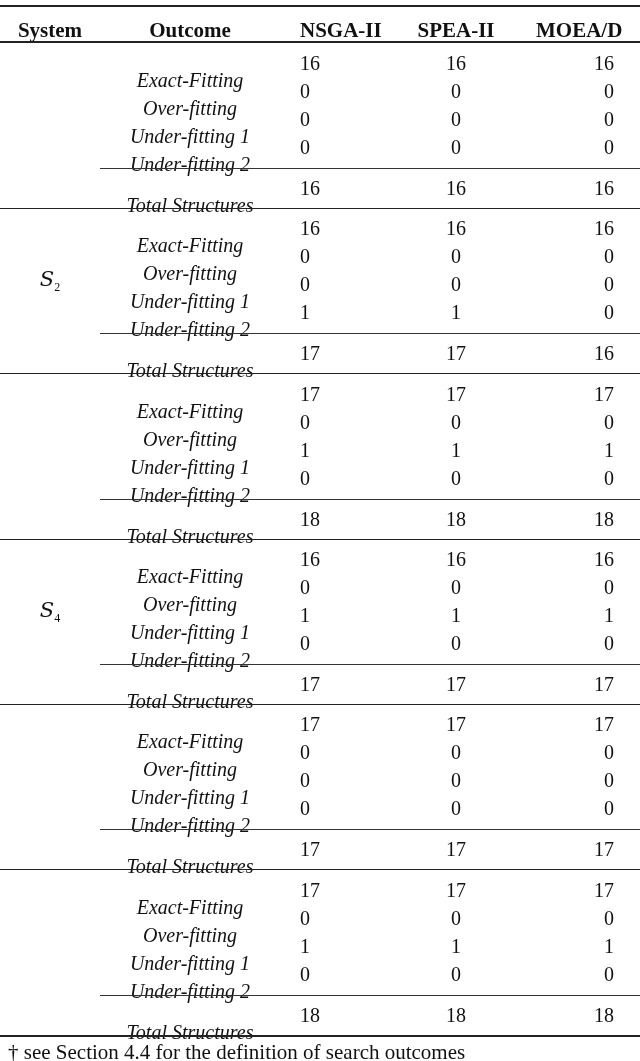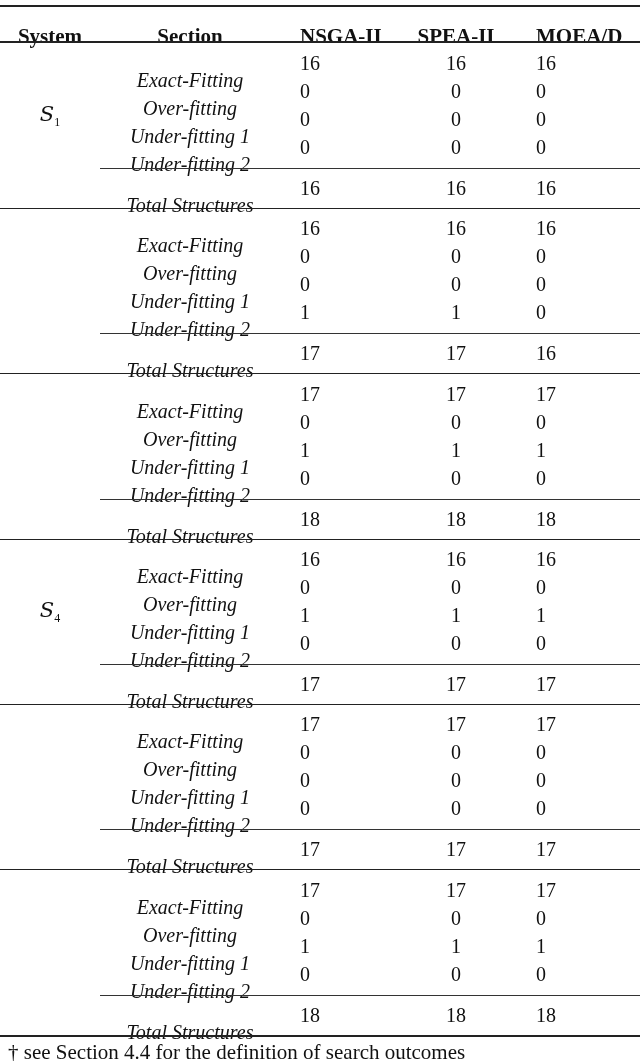--- a/index.html
+++ b/index.html
@@ -1,51 +1,50 @@
 <!DOCTYPE html>
 <html><head>
 <meta charset="utf-8">
 <style>
   html, body { margin: 0; padding: 0; background: #ffffff; }
   body { width: 640px; height: 1061px; overflow: hidden; font-family: "Liberation Serif", "DejaVu Serif", serif; color: #111; }
   .wrap { position: relative; width: 640px; }
   .rule-thick { position: absolute; left: 0; width: 640px; height: 2px; background: #222; }
   .rule-thin { position: absolute; height: 1px; background: #333; }
-  .header { position: absolute; top: 21px; left: 0; width: 603px; height: 32px; font-weight: bold; font-size: 21px; }
+  .header { position: absolute; top: 15px; left: 0; width: 603px; height: 32px; font-weight: bold; font-size: 21px; }
   .cell { position: absolute; white-space: nowrap; }
   .c-sys { left: 0; width: 100px; text-align: center; }
   .c-out { left: 100px; width: 180px; text-align: center; }
   .c-n { left: 300px; width: 78px; text-align: left; }
   .c-s { left: 417px; width: 78px; text-align: center; }
-  .c-m { left: 536px; width: 78px; text-align: left; }
+  .c-m { left: 536px; width: 78px; text-align: right; }
   .header .cell { top: 3px; }
   .block { position: absolute; left: 0; width: 640px; height: 165px; font-size: 20px; }
   .row { position: absolute; left: 0; width: 640px; height: 28px; line-height: 28px; }
   .outcome { font-style: italic; margin-top: 17px; }
   .sys-label { position: absolute; left: 0; width: 100px; text-align: center; top: 56px; line-height: 28px; font-size: 21px; font-style: italic; font-family: "DejaVu Serif", serif; }
   .sys-label sub { font-size: 12px; font-style: normal; font-family: "Liberation Serif", serif; }
   .footnote { position: absolute; left: 8px; top: 1040px; font-size: 21px; }
 </style>
 </head>
 <body>
 
 <div class="wrap">
   <div class="rule-thick" style="top:5px;"></div>
   <div class="header">
     <span class="cell c-sys">System</span>
-    <span class="cell c-out">Section</span>
+    <span class="cell c-out">Outcome</span>
     <span class="cell c-n">NSGA-II</span>
     <span class="cell c-s">SPEA-II</span>
     <span class="cell c-m">MOEA/D</span>
   </div>
   <div class="rule-thick" style="top:41px;"></div>
 
   <div id="blocks">
       <div class="block" style="top: 44px;">
-        <div class="sys-label"><span>S</span><sub>1</sub></div>
         <div class="row" style="top:5px">
           <span class="cell c-out outcome">Exact-Fitting</span>
           <span class="cell c-n">16</span>
           <span class="cell c-s">16</span>
           <span class="cell c-m">16</span>
         </div>
         <div class="row" style="top:33px">
           <span class="cell c-out outcome">Over-fitting</span>
           <span class="cell c-n">0</span>
           <span class="cell c-s">0</span>
@@ -66,20 +65,21 @@
         <div class="rule-thin" style="top:124px; left:100px; width:540px;"></div>
         <div class="row" style="top:130px">
           <span class="cell c-out outcome">Total Structures</span>
           <span class="cell c-n">16</span>
           <span class="cell c-s">16</span>
           <span class="cell c-m">16</span>
         </div>
       </div>
       <div class="rule-thick" style="top: 208px; height: 1px;"></div>
       <div class="block" style="top: 209px;">
+        <div class="sys-label"><span>S</span><sub>2</sub></div>
         <div class="row" style="top:5px">
           <span class="cell c-out outcome">Exact-Fitting</span>
           <span class="cell c-n">16</span>
           <span class="cell c-s">16</span>
           <span class="cell c-m">16</span>
         </div>
         <div class="row" style="top:33px">
           <span class="cell c-out outcome">Over-fitting</span>
           <span class="cell c-n">0</span>
           <span class="cell c-s">0</span>

